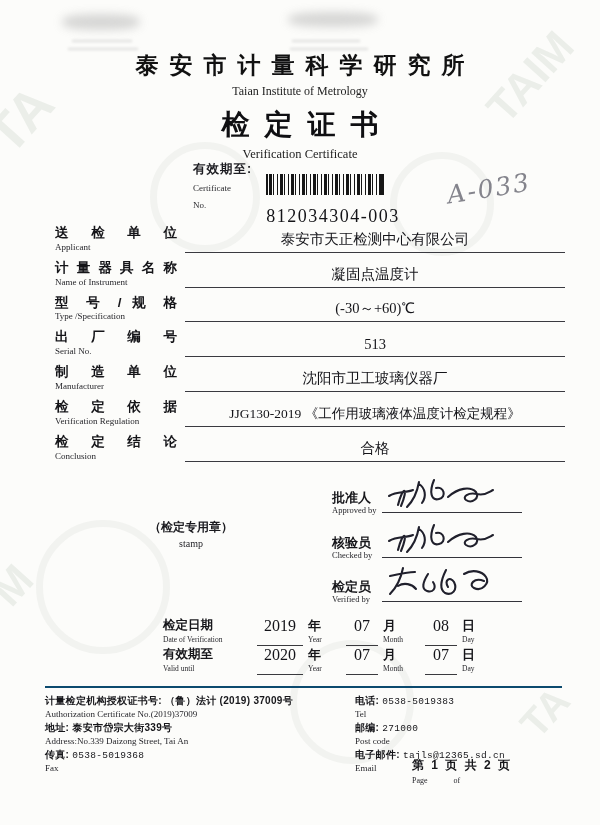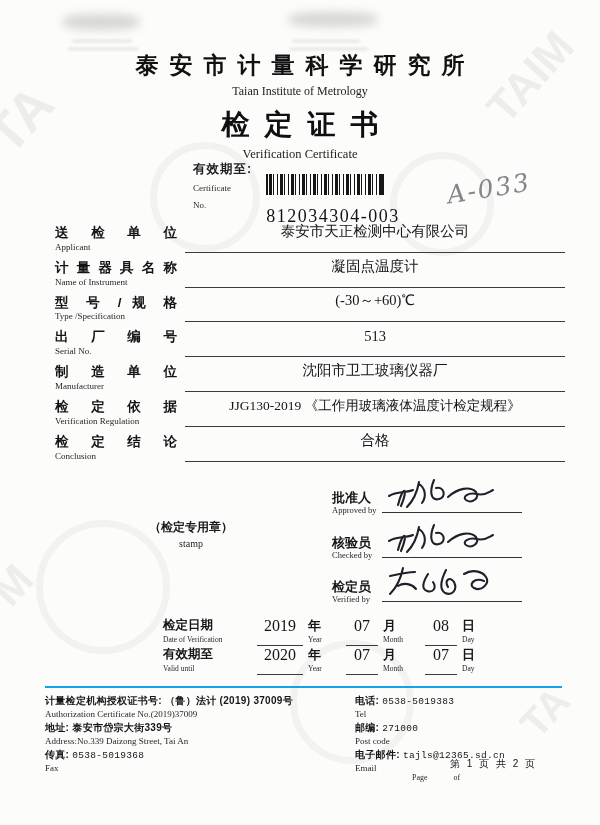--- a/index.html
+++ b/index.html
@@ -42,21 +42,21 @@
   
   .fields{position:absolute; top:224px; left:55px; width:510px;}
   .f-row{position:relative; height:34.8px;}
   .f-label{position:absolute; left:0; top:2px; width:122px;}
   .f-label .cn{font-size:13.5px; font-weight:bold; color:#141418; text-align:justify; text-align-last:justify; line-height:1.1;}
   .f-label .en{font-size:9px; font-family:"Liberation Serif",serif; color:#26262b; margin-top:1px;}
   .f-value{
     position:absolute; left:130px; right:0; top:3px; bottom:6px;
     border-bottom:1.7px solid #3a3a40;
     display:flex; align-items:flex-end; justify-content:center;
-    font-family:"Liberation Serif",serif; font-size:14.5px; color:#141419; padding-bottom:11px;
+    font-family:"Liberation Serif",serif; font-size:14.5px; color:#141419; padding-bottom:3px;
   }
   
   .stampnote{position:absolute; top:519px; left:144px; width:94px; text-align:center;}
   .stampnote .cn{font-size:12px; font-weight:bold; color:#1a1a1f;}
   .stampnote .en{font-size:10px; font-family:"Liberation Serif",serif; margin-top:2px; color:#26262b;}
   
   .sigs{position:absolute; top:475px; left:330px; width:200px;}
   .sig-row{position:relative; height:44.5px;}
   .sig-row .cn{position:absolute; left:2px; top:14px; font-size:13px; font-weight:bold; color:#16161a;}
   .sig-row .en{position:absolute; left:2px; top:30px; font-size:8.5px; font-family:"Liberation Serif",serif; color:#26262b;}
@@ -70,31 +70,31 @@
   .d-label .en{font-size:7.5px; font-family:"Liberation Serif",serif; color:#26262b; margin-top:1px;}
   .d-num{border-bottom:1.3px solid #3a3a3e; text-align:center; font-family:"Liberation Serif",serif; font-size:16px; padding-bottom:10px; color:#141419;}
   .d-num.y{width:46px;}
   .d-num.m, .d-num.d{width:32px;}
   .d-unit{margin:0 8px 0 5px; width:30px;}
   .d-unit .cn{font-size:13px; font-weight:bold; color:#16161a;}
   .d-unit .en{font-size:7.5px; font-family:"Liberation Serif",serif; color:#26262b;}
   
   .footer{
     position:absolute; top:686px; left:45px; width:517px;
-    border-top:2px solid #0ea5e9; padding-top:6px; display:flex;
+    border-top:2px solid #0c4a6e; padding-top:6px; display:flex;
   }
   .fcol-left{width:305px;}
   .fcol-right{margin-left:5px; flex:1;}
   .f-entry{margin-bottom:1px;}
   .f-entry .cnline{font-size:10px; font-weight:bold; color:#16161a; letter-spacing:.3px;}
   .f-entry .cnline .val{font-weight:bold;}
   .f-entry .cnline .val.mono{font-family:"Liberation Mono",monospace; font-weight:normal; font-size:9.5px;}
   .f-entry .enline{font-size:9px; font-family:"Liberation Serif",serif; color:#26262b; margin:1px 0 2px 0;}
   .pageinfo{position:absolute; top:757px; left:412px;}
-  .pageinfo .cn{font-size:10px; font-weight:normal; letter-spacing:2px; color:#16161a;margin-left:38px;}
+  .pageinfo .cn{font-size:12px; font-weight:bold; letter-spacing:2px; color:#16161a;}
   .pageinfo .enrow{display:flex; font-size:8px; font-family:"Liberation Serif",serif; color:#26262b; margin-top:2px;}
   .pageinfo .enrow .of{margin-left:26px;}
 </style>
 </head>
 <body>
 
 <div class="page">
 
   <div class="smudge" style="left:62px;top:14px;width:78px;height:16px;"></div>
   <div class="streak" style="left:72px;top:40px;width:60px;"></div>

